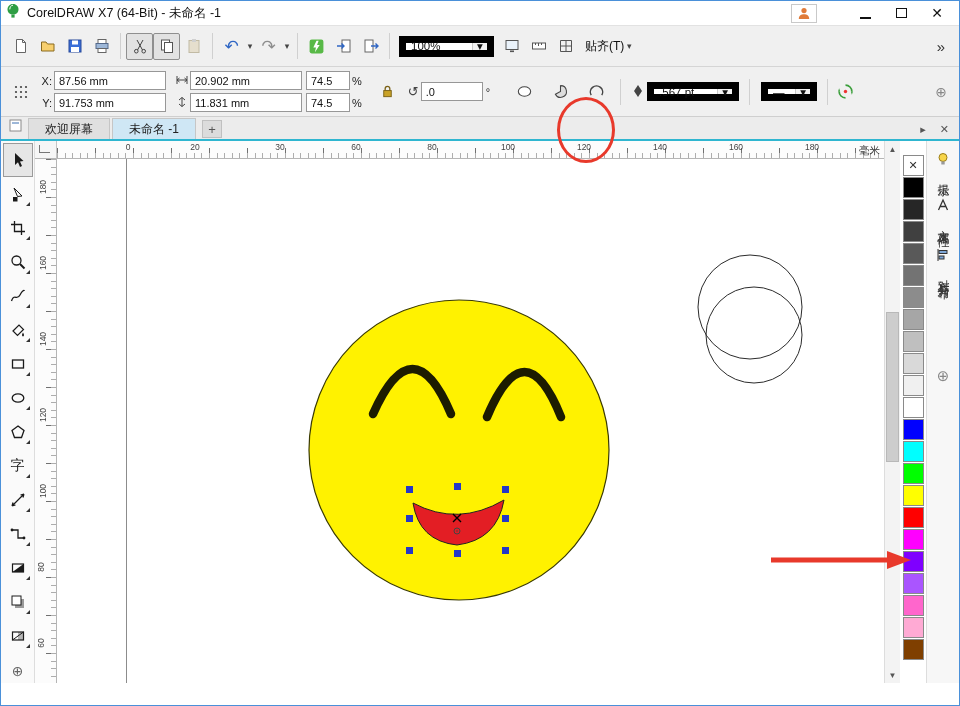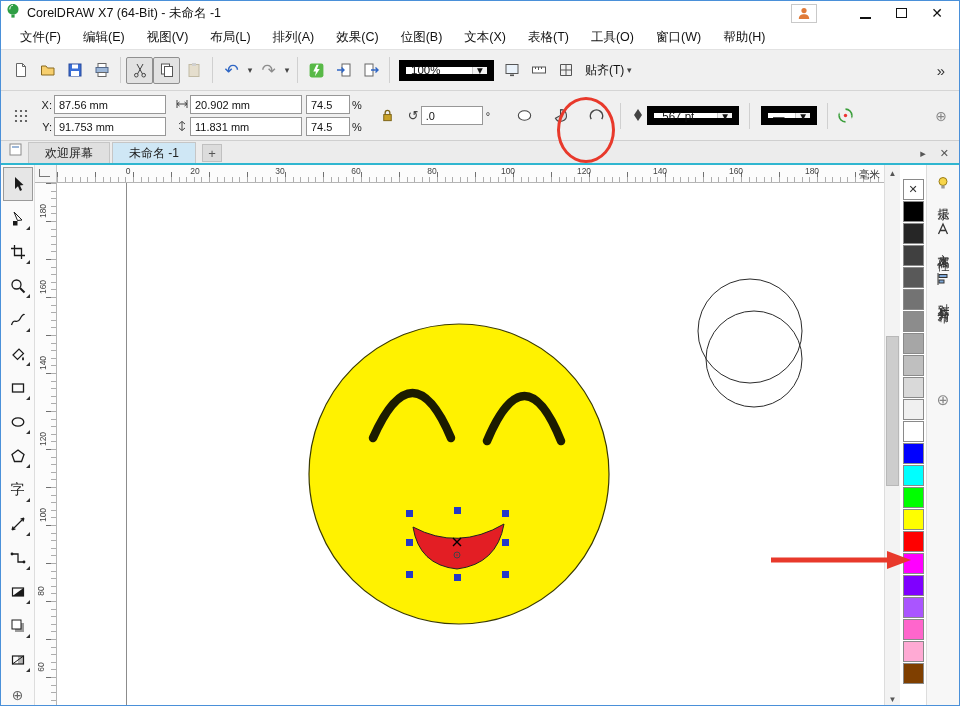--- a/index.html
+++ b/index.html
@@ -158,34 +158,20 @@
         </div>
       <div class="win-btn">
           <span class="max-glyph"></span>
         </div>
       <div class="win-btn">
           <span>✕</span>
         </div>
     </div>
   </div>
 
-  <div class="menubar">
-    <span class="menu-item">文件(F)</span>
-    <span class="menu-item">编辑(E)</span>
-    <span class="menu-item">视图(V)</span>
-    <span class="menu-item">布局(L)</span>
-    <span class="menu-item">排列(A)</span>
-    <span class="menu-item">效果(C)</span>
-    <span class="menu-item">位图(B)</span>
-    <span class="menu-item">文本(X)</span>
-    <span class="menu-item">表格(T)</span>
-    <span class="menu-item">工具(O)</span>
-    <span class="menu-item">窗口(W)</span>
-    <span class="menu-item">帮助(H)</span>
-  </div>
 
   <div class="toolbar">
     <div class="icon-btn">
       <svg width="16" height="16" viewBox="0 0 16 16">
           <path d="M3.5 1.5 H9.5 L12.5 4.5 V14.5 H3.5 Z" fill="#fff" stroke="#666"></path>
           <path d="M9.5 1.5 V4.5 H12.5" fill="none" stroke="#666"></path>
         </svg>
     </div>
     <div class="icon-btn">
       <svg width="16" height="16" viewBox="0 0 16 16">

